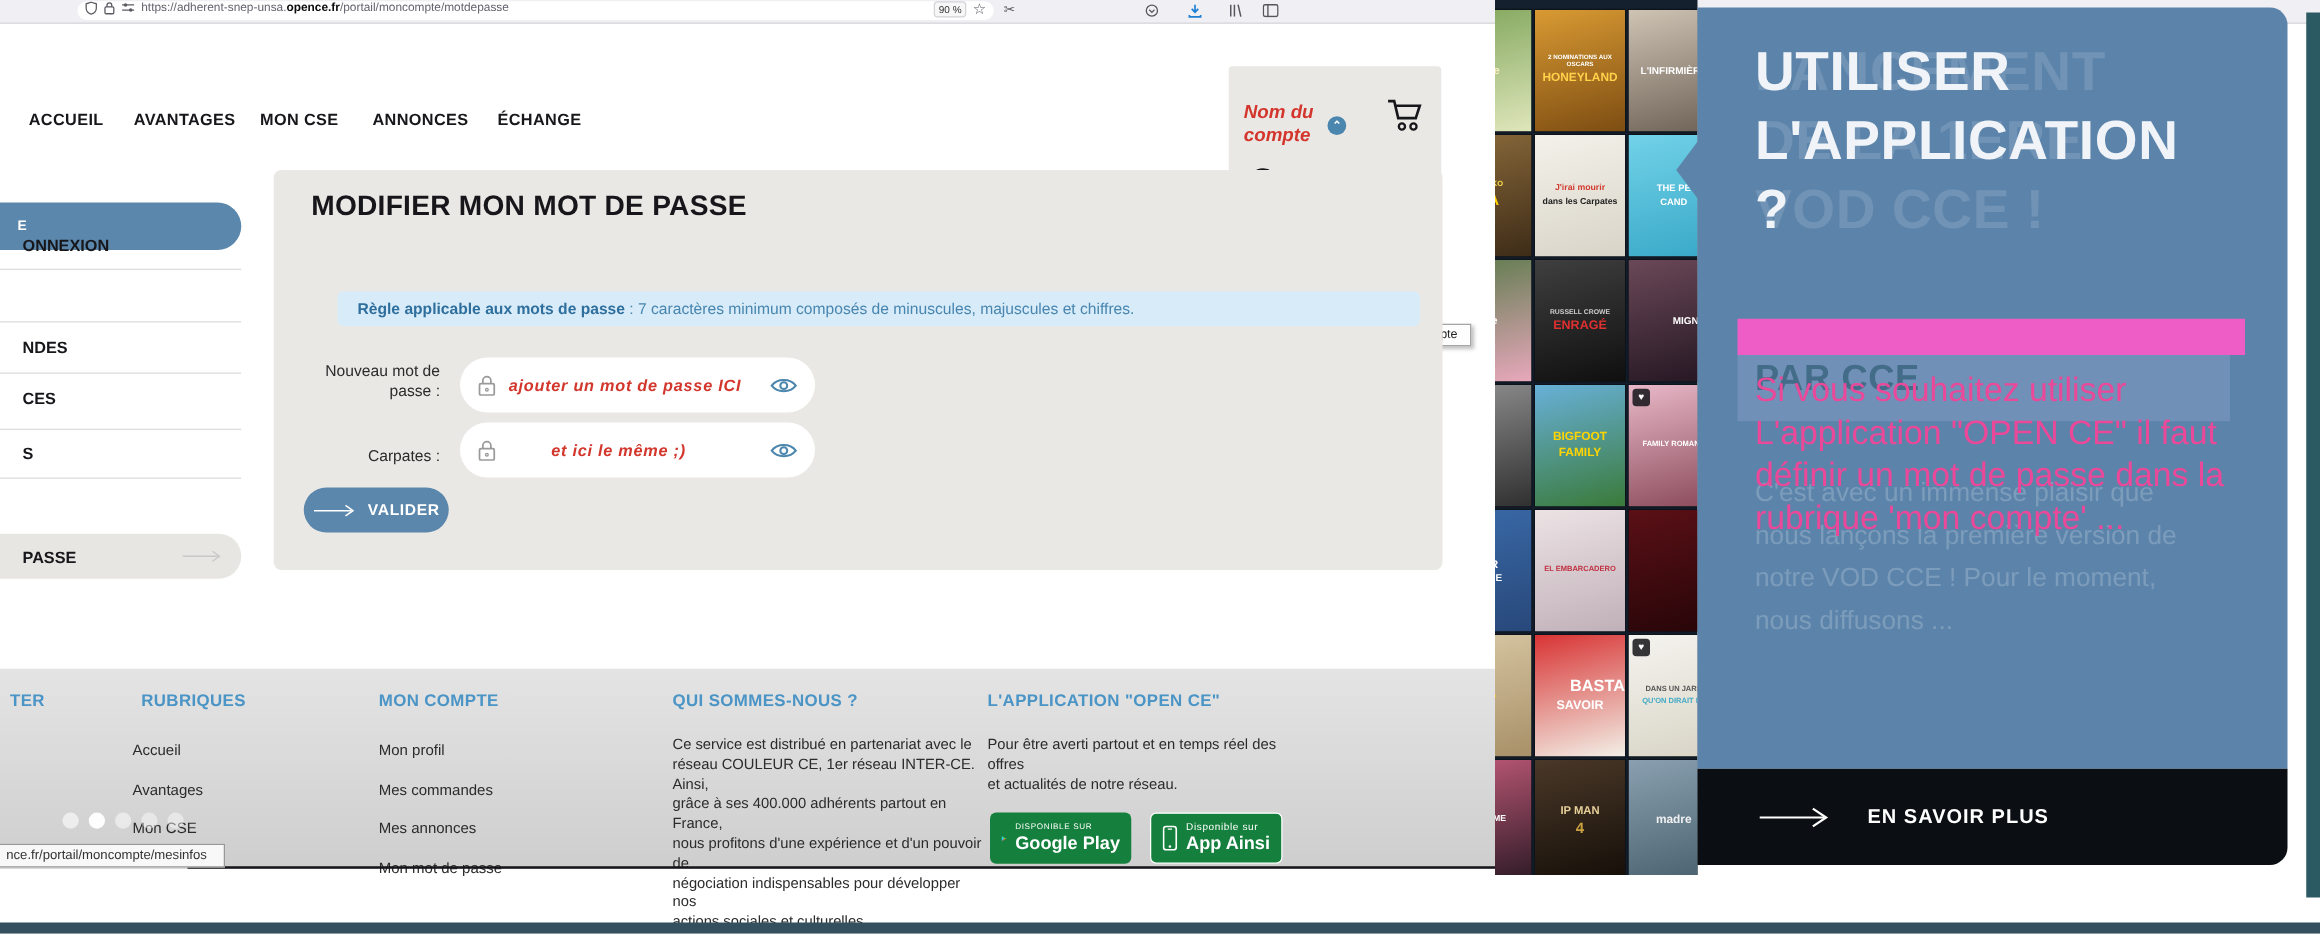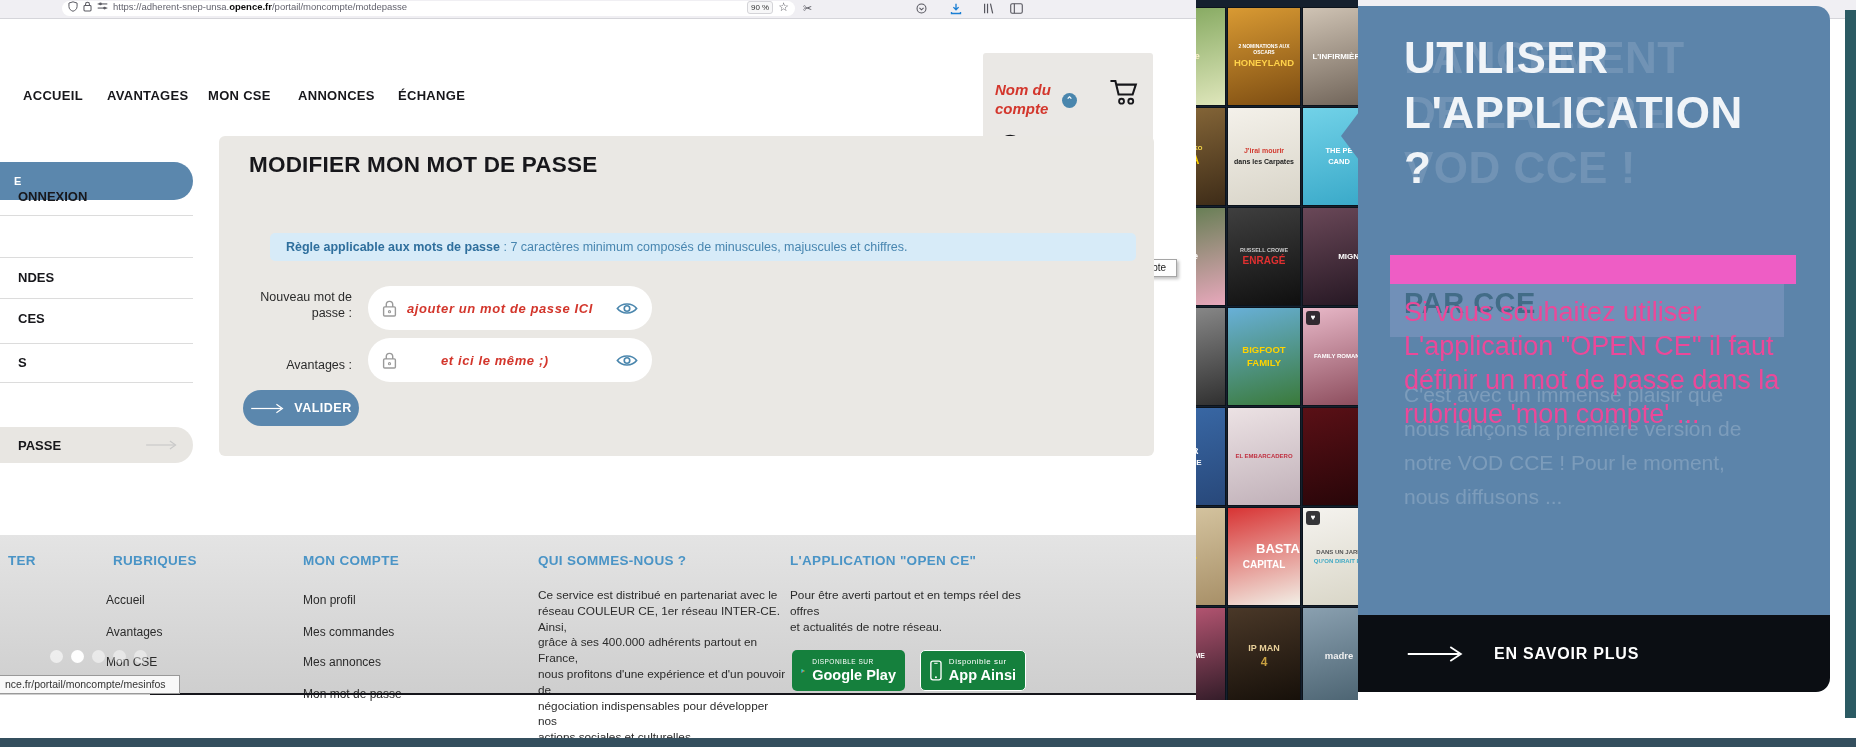--- a/index.html
+++ b/index.html
@@ -248,21 +248,21 @@
     </svg>
   <span class="pwd-val">ajouter un mot de passe ICI</span>
   <span class="eye">
     <svg width="22" height="15" viewBox="0 0 24 16">
         <path d="M1.5 8 C6.5 1.5 17.5 1.5 22.5 8 C17.5 14.5 6.5 14.5 1.5 8 Z" fill="none" stroke="#4a86ad" stroke-width="1.8"></path>
         <circle cx="12" cy="8" r="3" fill="none" stroke="#4a86ad" stroke-width="1.8"></circle>
       </svg>
   </span>
 </div>
 
-<div class="f-label" style="top:357px;">Avantages :</div>
+<div class="f-label" style="top:357px;">Carpates :</div>
 <div class="pwd-input" style="top:338px;">
   <svg width="15" height="19" viewBox="0 0 14 17">
       <rect x="1.5" y="7" width="11" height="8.5" rx="1" fill="none" stroke="#9a9a9a" stroke-width="1.3"></rect>
       <path d="M4 7 V4.8 a3 3 0 0 1 6 0 V7" fill="none" stroke="#9a9a9a" stroke-width="1.3"></path>
       <circle cx="7" cy="11.5" r="1" fill="none" stroke="#9a9a9a" stroke-width="1"></circle>
     </svg>
   <span class="pwd-val indent">et ici le même ;)</span>
   <span class="eye">
     <svg width="22" height="15" viewBox="0 0 24 16">
         <path d="M1.5 8 C6.5 1.5 17.5 1.5 22.5 8 C17.5 14.5 6.5 14.5 1.5 8 Z" fill="none" stroke="#4a86ad" stroke-width="1.8"></path>
@@ -383,21 +383,21 @@
     </div>
     <div class="poster" style="left: 32px; top: 408px; background: linear-gradient(165deg, rgb(236, 226, 228) 0%, rgb(192, 176, 184) 100%);">
       <span style="font-size: 6px; color: rgb(192, 48, 64);">EL EMBARCADERO</span>
     </div>
     <div class="poster" style="left: 107px; top: 408px; background: linear-gradient(165deg, rgb(90, 16, 22) 0%, rgb(38, 5, 8) 100%);"></div>
     <div class="poster" style="left: -43px; top: 508px; background: linear-gradient(165deg, rgb(216, 200, 164) 0%, rgb(168, 144, 104) 100%);">
       <span style="font-size: 7px; color: rgb(255, 212, 0);">PES,</span>
     </div>
     <div class="poster" style="left: 32px; top: 508px; background: linear-gradient(165deg, rgb(216, 52, 52) 0%, rgb(242, 239, 230) 100%);">
       <span style="font-size: 13px; color: rgb(255, 255, 255); padding-left: 28px;">BASTA</span>
-      <span style="font-size: 10px; color: rgb(255, 255, 255);">CAPITAL</span>
+      <span style="font-size: 10px; color: rgb(255, 255, 255);">SAVOIR</span>
     </div>
     <div class="poster" style="left: 107px; top: 508px; background: linear-gradient(165deg, rgb(245, 243, 239) 0%, rgb(216, 213, 198) 100%);">
       <span style="font-size: 6px; color: rgb(85, 85, 85);">DANS UN JARD</span>
       <span style="font-size: 6px; color: rgb(66, 170, 196);">QU'ON DIRAIT ÉT</span>
       <span class="fav fav-l">♥</span>
     </div>
     <div class="poster" style="left: -43px; top: 608px; background: linear-gradient(165deg, rgb(192, 90, 120) 0%, rgb(46, 26, 38) 100%);">
       <span style="font-size: 7px; color: rgb(255, 255, 255);">E FEMME</span>
     </div>
     <div class="poster" style="left: 32px; top: 608px; background: linear-gradient(165deg, rgb(74, 56, 40) 0%, rgb(20, 14, 8) 100%);">

